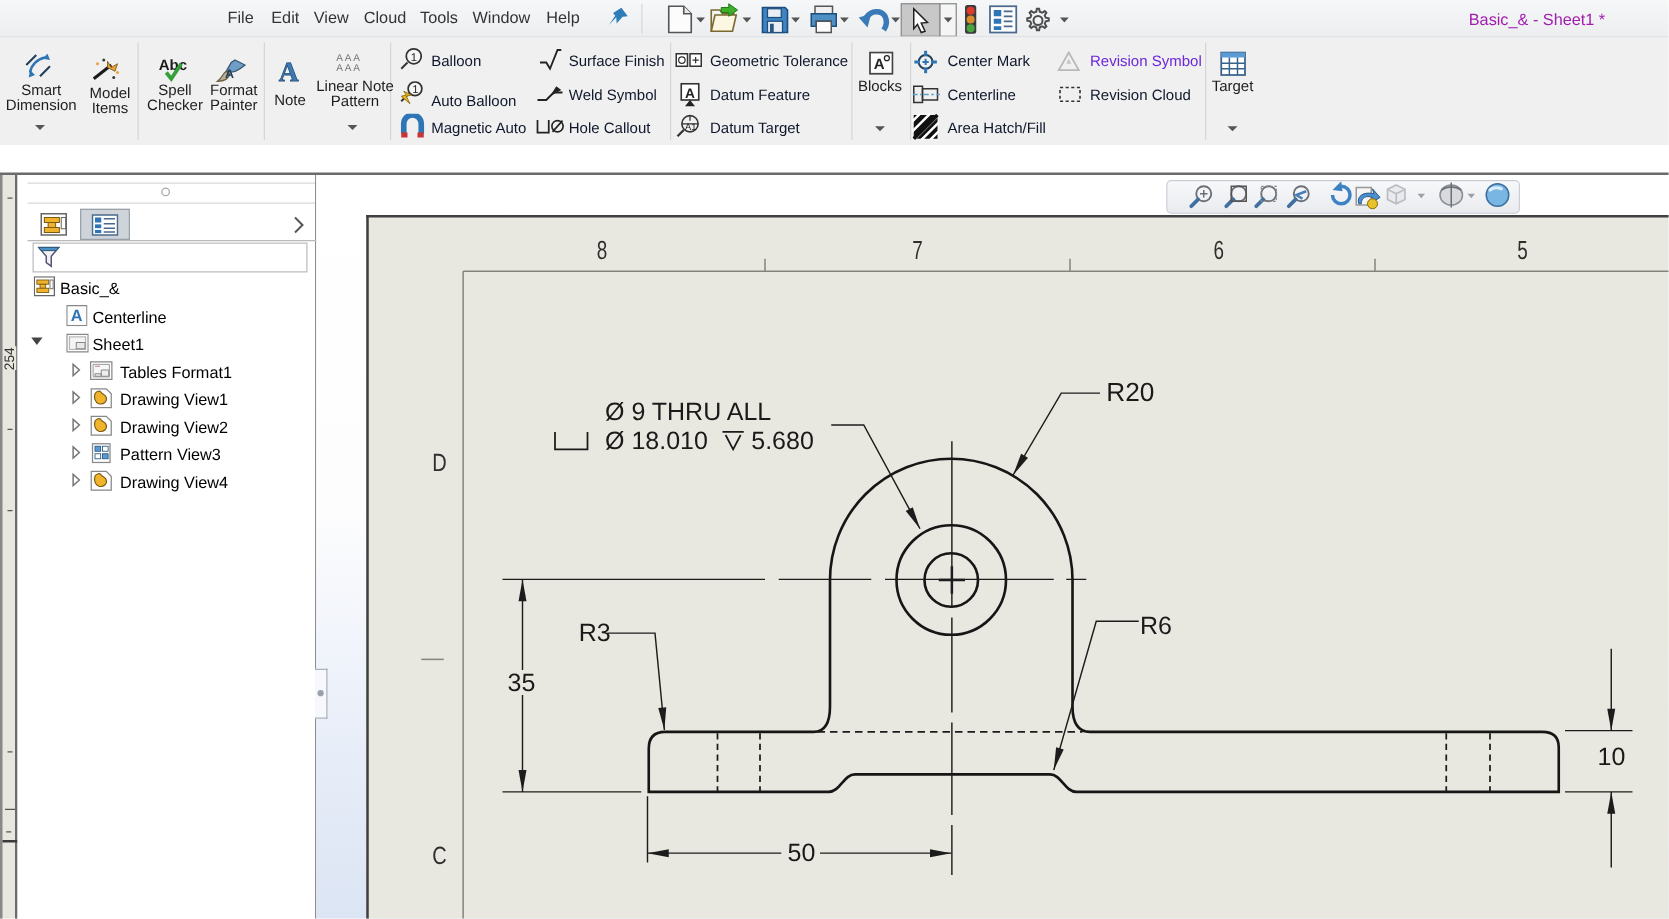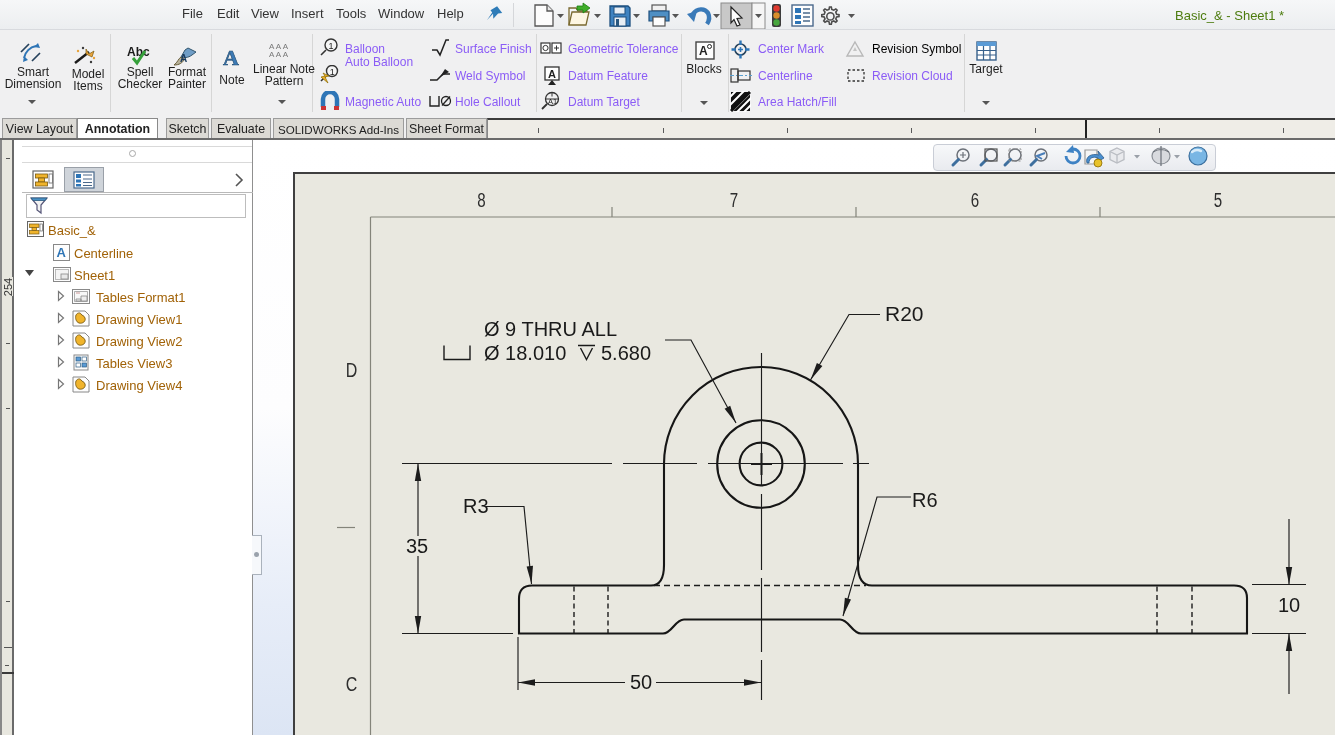--- a/index.html
+++ b/index.html
@@ -4,55 +4,55 @@
 <style>
 * { margin:0; padding:0; box-sizing:border-box; }
 html,body { width:1335px; height:735px; font-family:"Liberation Sans",sans-serif; overflow:hidden; background:#fff; }
 .abs { position:absolute; }
 #page { position:relative; width:1335px; height:735px; }
 
 
 #titlebar { left:0; top:0; width:1335px; height:30px; background:linear-gradient(#f6f7f8,#eceef0); border-bottom:1px solid #d8dade; }
 #logo { left:9px; top:0px; width:141px; height:31px; background:linear-gradient(#ffffff,#e9e9e9); border:1px solid #b8b8b8; }
 .menu { top:6px; font-size:13px; color:#333; }
-#wintitle { top:8px; left:1175px; font-size:13px; color:#4d7c0f; }
+#wintitle { top:8px; left:1175px; font-size:13px; color:#a21caf; }
 
 
 #ribbon { left:0; top:30px; width:1335px; height:86px; background:#f0f0f1; }
 .vsep { position:absolute; width:1px; background:#d6d6d6; top:34px; height:78px; }
 .rlbl { position:absolute; font-size:12px; color:#1e1e1e; text-align:center; line-height:12px; white-space:nowrap; }
-.rlbl2 { position:absolute; font-size:12px; color:#8b5cf6; white-space:nowrap; }
+.rlbl2 { position:absolute; font-size:12px; color:#0f172a; white-space:nowrap; }
 .caret { position:absolute; width:0; height:0; border-left:4px solid transparent; border-right:4px solid transparent; border-top:4px solid #555; }
 
 
 #tabbar { left:0; top:116px; width:1335px; height:23px; background:#f0f0f1; }
 .tab { position:absolute; top:2px; height:21px; background:#dcdad5; border:1px solid #9c9c9c; border-bottom:none; font-size:12.4px; color:#222; text-align:center; padding-top:3px; }
 .tab.active { background:#ffffff; font-weight:bold; border-color:#8a8a8a; }
 #hruler { left:487px; top:2px; width:848px; height:20px; background:#efede7; border-top:2px solid #3c3c3c; border-left:1px solid #888; }
 .htick { position:absolute; top:8px; width:1px; height:5px; background:#5a5a5a; }
 #mainline { left:0; top:138px; width:1335px; height:2px; background:#6b6b6b; }
 
 
 #main { left:0; top:140px; width:1335px; height:595px; background:#fff; }
 #vruler { left:0; top:0px; width:14px; height:595px; background:#e8e7df; border-left:2px solid #888; border-right:2px solid #6a6a6a; }
 #panel { left:14px; top:0; width:239px; height:595px; background:#fff; border-right:1px solid #8f8f8f; }
-.treetxt { position:absolute; font-size:13px; color:#a16207; white-space:nowrap; }
+.treetxt { position:absolute; font-size:13px; color:#000000; white-space:nowrap; }
 
 
 #canvas { left:253px; top:0; width:1082px; height:595px; background:linear-gradient(180deg,#ffffff 0%,#fdfdfe 45%,#e7edf8 78%,#dce5f4 100%); }
 #sheet { left:40px; top:32px; width:1042px; height:563px; background:#e9e8e0; border-top:2px solid #3f3f3f; border-left:2px solid #3f3f3f; }
 </style>
 </head>
 <body>
 <div id="page">
   <div class="abs" id="titlebar"></div>
   <div class="abs menu" style="left:182px">File</div>
   <div class="abs menu" style="left:217px">Edit</div>
   <div class="abs menu" style="left:251px">View</div>
-  <div class="abs menu" style="left:291px">Insert</div>
+  <div class="abs menu" style="left:291px">Cloud</div>
   <div class="abs menu" style="left:336px">Tools</div>
   <div class="abs menu" style="left:378px">Window</div>
   <div class="abs menu" style="left:437px">Help</div>
   <svg class="abs" style="left:486px;top:5px" width="18" height="18" viewBox="0 0 18 18">
     <path d="M10,1 L16,7 L12,8 L8,14 L7,9 L2,16 L6,8 L4,6 Z" fill="#2e7cb8" transform="rotate(8 9 9)"></path>
   </svg>
   <svg class="abs" style="left:520px;top:2px" width="340" height="27" viewBox="0 0 340 27">
 
     <g transform="translate(14,2)">
       <path d="M1,1 H13 L19,7 V22 H1 Z" fill="#fcfcfc" stroke="#555" stroke-width="1.3"></path>
@@ -174,21 +174,21 @@
     <text x="8.6" y="10.5" font-size="9" fill="#222">1</text>
     <path d="M6,12 L1,17" stroke="#333" stroke-width="1.6"></path>
   </svg>
   <div class="rlbl2" style="left:345px;top:42px">Balloon</div>
   <svg class="abs" style="left:319px;top:65px" width="22" height="20" viewBox="0 0 22 20">
     <circle cx="13" cy="6" r="5.5" fill="#f5f5f5" stroke="#333" stroke-width="1.4"></circle>
     <text x="10.8" y="9.5" font-size="9" fill="#222">1</text>
     <path d="M8,10 L2,16" stroke="#333" stroke-width="1.6"></path>
     <path d="M4,8 l6,3 -4,1 3,6 -7,-6 4,-1 z" fill="#f0b42c" stroke="#8a6a00" stroke-width="0.7"></path>
   </svg>
-  <div class="rlbl2" style="left:345px;top:55px">Auto Balloon</div>
+  <div class="rlbl2" style="left:345px;top:74px">Auto Balloon</div>
   <svg class="abs" style="left:320px;top:91px" width="20" height="21" viewBox="0 0 20 21">
     <path d="M3,16 V8 a7,7 0 0 1 14,0 V16" fill="none" stroke="#2e75b6" stroke-width="4.5"></path>
     <rect x="1" y="15" width="5" height="4" fill="#c33"></rect>
       <rect x="14" y="15" width="5" height="4" fill="#c33"></rect>
   </svg>
   <div class="rlbl2" style="left:345px;top:95px">Magnetic Auto</div>
 
   <svg class="abs" style="left:430px;top:38px" width="20" height="19" viewBox="0 0 20 19">
     <path d="M2,12 L7,12 L10,17 L16,2 L19,2" fill="none" stroke="#222" stroke-width="1.5"></path>
   </svg>
@@ -250,51 +250,33 @@
     <rect x="1" y="1" width="19" height="19" fill="#111"></rect>
     <path d="M-2,8 L8,-2 M-2,16 L16,-2 M0,22 L22,0 M6,22 L22,6 M13,22 L22,13" stroke="#fff" stroke-width="2"></path>
     <path d="M1,20 L20,1" stroke="#111" stroke-width="3"></path>
   </svg>
   <div class="rlbl2" style="left:758px;top:95px">Area Hatch/Fill</div>
 
   <svg class="abs" style="left:845px;top:40px" width="20" height="18" viewBox="0 0 20 18">
     <path d="M10,2 L18,16 H2 Z" fill="none" stroke="#b8b8b8" stroke-width="1.4"></path>
     <path d="M8,11 l2,-4 2,4 z" fill="#c5c5c5"></path>
   </svg>
-  <div class="rlbl2" style="left:872px;top:42px;color:#000000">Revision Symbol</div>
+  <div class="rlbl2" style="left:872px;top:42px;color:#6d28d9">Revision Symbol</div>
   <svg class="abs" style="left:845px;top:67px" width="22" height="17" viewBox="0 0 22 17">
     <path d="M3,3 h16 v11 h-16 z" fill="none" stroke="#333" stroke-width="1.3" stroke-dasharray="2.5,2"></path>
   </svg>
   <div class="rlbl2" style="left:872px;top:69px">Revision Cloud</div>
 
   <svg class="abs" style="left:976px;top:41px" width="21" height="20" viewBox="0 0 21 20">
     <rect x="1" y="1" width="19" height="18" fill="#fff" stroke="#38618c" stroke-width="1.4"></rect>
     <rect x="1" y="1" width="19" height="4" fill="#5b9bd5"></rect>
     <path d="M1,9.5 h19 M1,14 h19 M7.5,5 v14 M14,5 v14" stroke="#38618c" stroke-width="1.2"></path>
   </svg>
   <div class="rlbl" style="left:958px;top:63px;width:56px">Target</div>
   <div class="caret" style="left:982px;top:101px"></div>
-  <div class="abs" id="tabbar">
-    <div class="tab" style="left:2px;width:75px">View Layout</div>
-    <div class="tab active" style="left:77px;width:81px">Annotation</div>
-    <div class="tab" style="left:166px;width:43px">Sketch</div>
-    <div class="tab" style="left:211px;width:60px">Evaluate</div>
-    <div class="tab" style="left:273px;width:131px;font-size:11.6px;padding-top:4px">SOLIDWORKS Add-Ins</div>
-    <div class="tab" style="left:406px;width:81px">Sheet Format</div>
-    <div class="abs" id="hruler">
-      <div class="htick" style="left:50px"></div>
-      <div class="htick" style="left:175px"></div>
-      <div class="htick" style="left:299px"></div>
-      <div class="htick" style="left:423px"></div>
-      <div class="htick" style="left:547px"></div>
-      <div class="abs" style="left:597px;top:0;width:2px;height:18px;background:#222"></div>
-      <div class="htick" style="left:671px"></div>
-      <div class="htick" style="left:795px"></div>
-    </div>
-  </div>
   <div class="abs" id="mainline"></div>
   <div class="abs" id="main">
     <div class="abs" id="vruler">
       <div class="abs" style="left:4px;top:18px;width:4px;height:1px;background:#555"></div>
       <div class="abs" style="left:1px;top:137px;width:10px;height:19px;background:#e8e7df;color:#333;font-size:11px;display:flex;align-items:center;justify-content:center">
           <span style="transform:rotate(-90deg)">254</span>
         </div>
       <div class="abs" style="left:4px;top:203px;width:4px;height:1px;background:#555"></div>
       <div class="abs" style="left:4px;top:268px;width:4px;height:1px;background:#555"></div>
       <div class="abs" style="left:4px;top:461px;width:4px;height:1px;background:#555"></div>
@@ -384,21 +366,21 @@
       <svg class="abs" style="left:43px;top:216px" width="8" height="12" viewBox="0 0 8 12">
           <path d="M1.5,1.5 L6.5,6 L1.5,10.5 Z" fill="none" stroke="#777" stroke-width="1.2"></path>
         </svg>
       <svg class="abs" style="left:58px;top:214px" width="19" height="17" viewBox="0 0 19 17">
         <rect x="2" y="1" width="14" height="15" fill="#fdfdfd" stroke="#888"></rect>
         <rect x="4" y="3" width="4.5" height="4" fill="#5b9bd5" stroke="#2a5a80" stroke-width="0.7"></rect>
         <rect x="10" y="3" width="4.5" height="4" fill="#fff" stroke="#2a5a80" stroke-width="0.7"></rect>
         <rect x="4" y="9" width="4.5" height="4" fill="#fff" stroke="#2a5a80" stroke-width="0.7"></rect>
         <rect x="10" y="9" width="4.5" height="4" fill="#5b9bd5" stroke="#2a5a80" stroke-width="0.7"></rect>
       </svg>
-      <div class="treetxt" style="left:82px;top:216px">Tables View3</div>
+      <div class="treetxt" style="left:82px;top:216px">Pattern View3</div>
       <svg class="abs" style="left:43px;top:238px" width="8" height="12" viewBox="0 0 8 12">
           <path d="M1.5,1.5 L6.5,6 L1.5,10.5 Z" fill="none" stroke="#777" stroke-width="1.2"></path>
         </svg>
       <svg class="abs" style="left:58px;top:236px" width="19" height="17" viewBox="0 0 19 17">
         <path d="M1,1 H13 L17,5 V16 H1 Z" fill="#fdfdfd" stroke="#888"></path>
         <path d="M4,5 C3,8 4,12 7,13 C11,14 14,11 13,8 C12,5 10,6 9,4 C8,2 5,3 4,5 Z" fill="#f0b42c" stroke="#7a5a10" stroke-width="0.9"></path>
       </svg>
       <div class="treetxt" style="left:82px;top:238px">Drawing View4</div>
     </div>
     <div class="abs" id="canvas">

